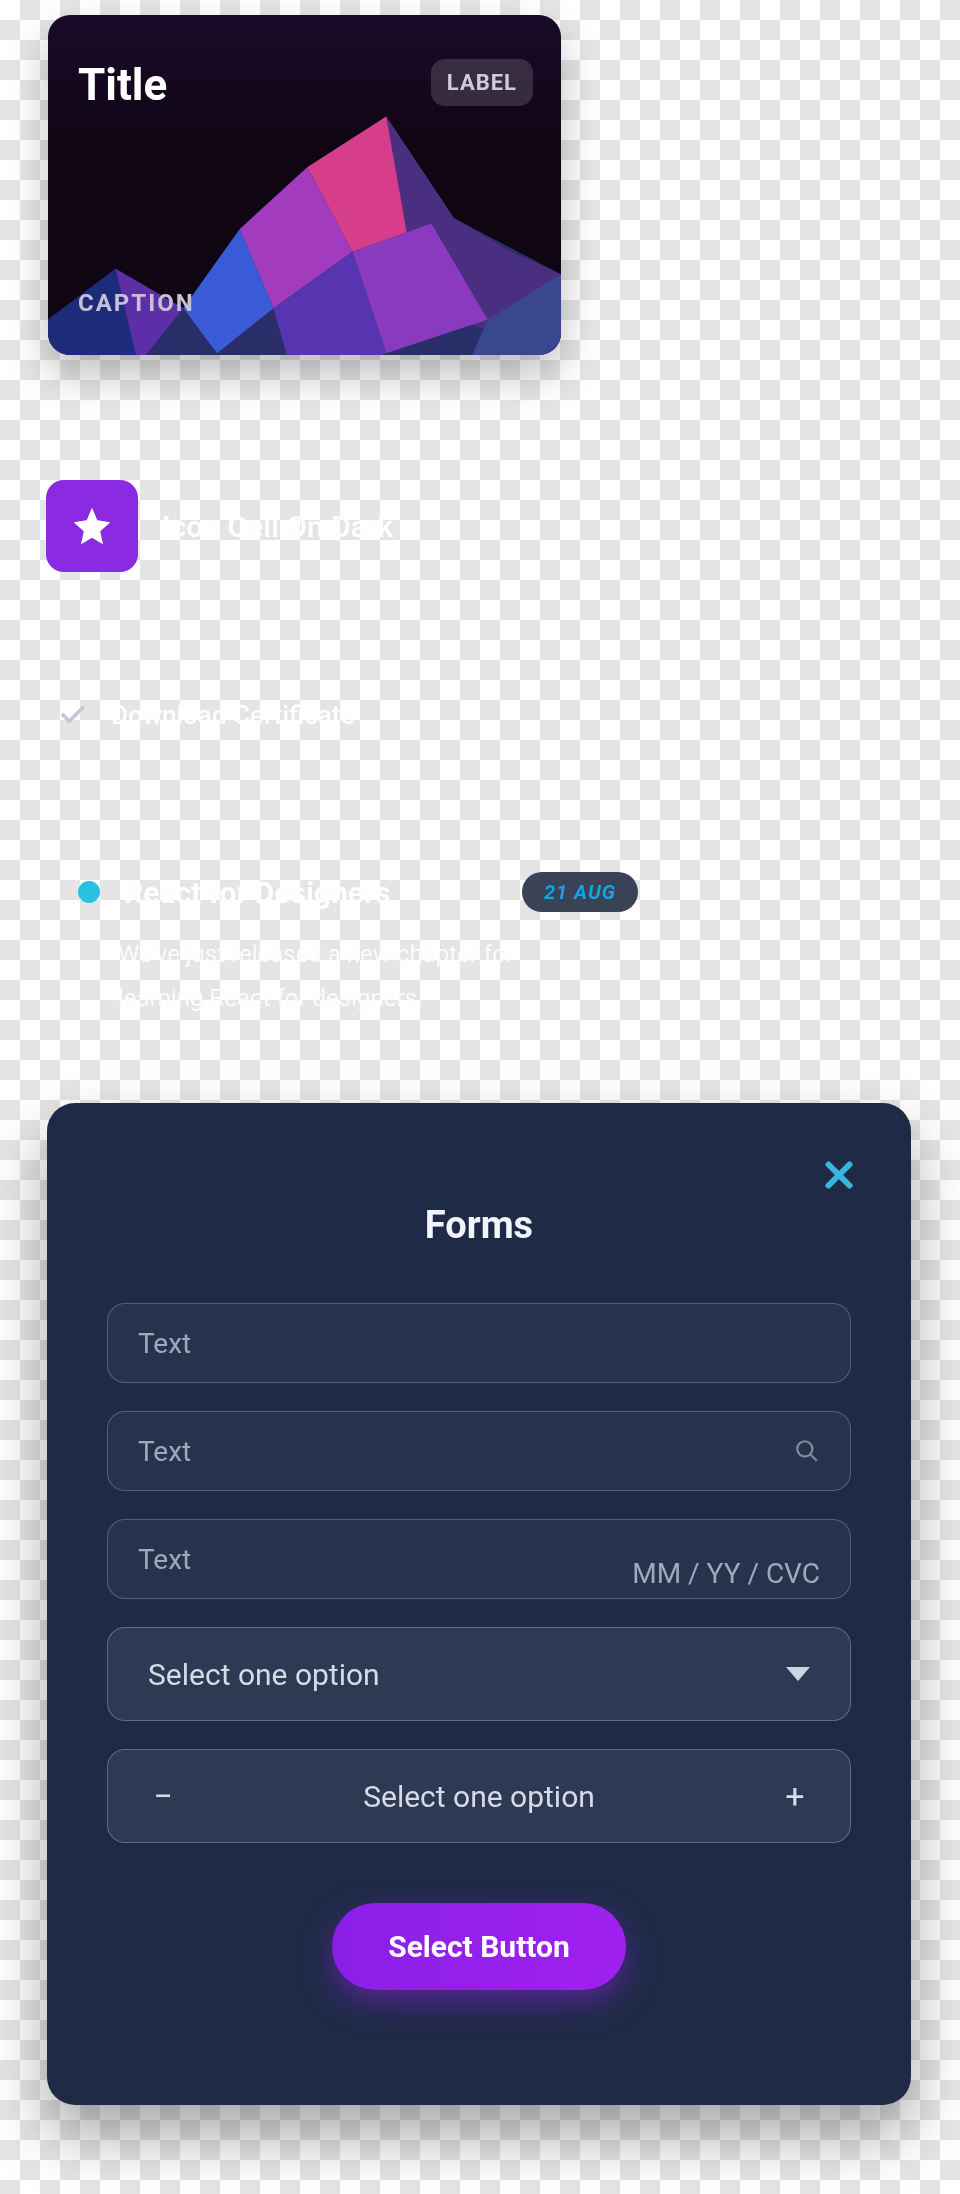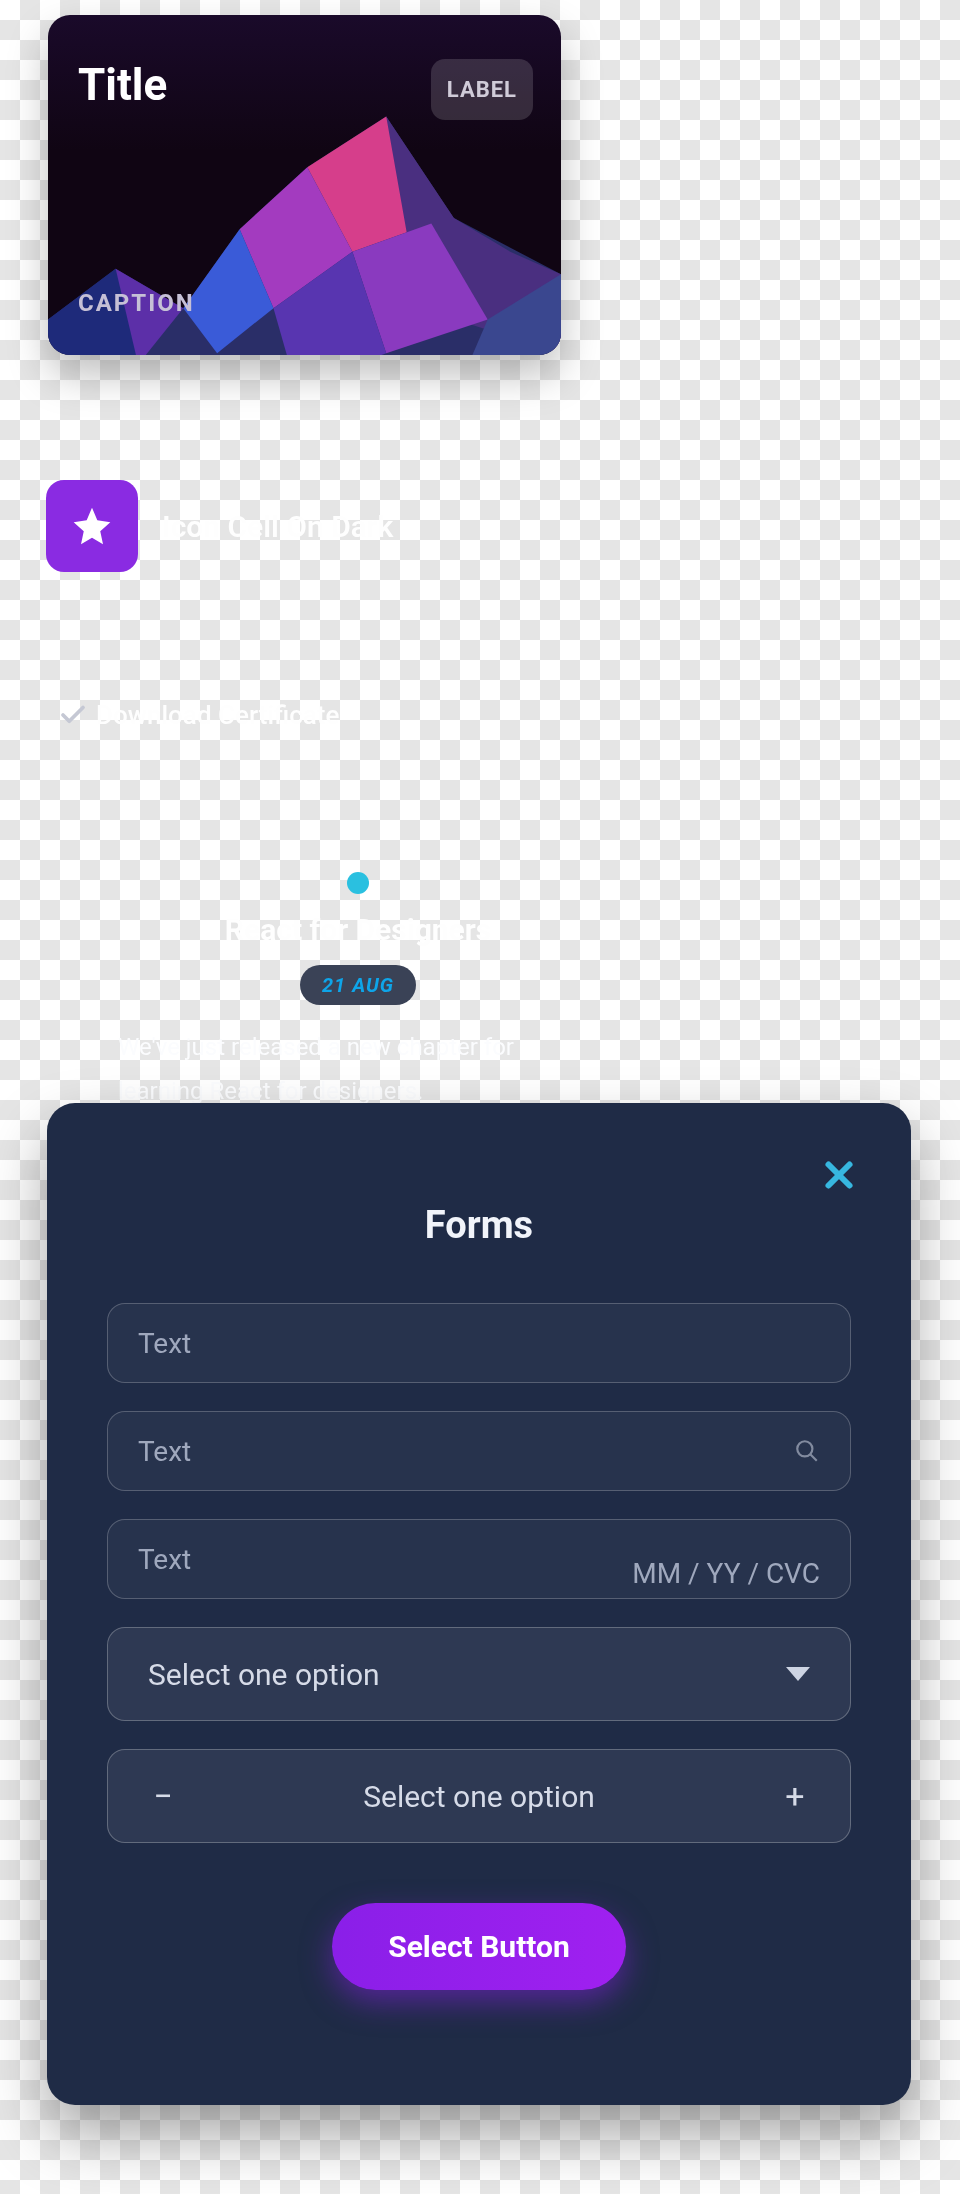--- a/index.html
+++ b/index.html
@@ -42,21 +42,21 @@
   }
   .card-label {
     position: absolute;
     top: 44px;
     right: 28px;
     background: rgba(255,255,255,0.15);
     color: #d0cbd8;
     font-size: 22px;
     font-weight: 700;
     letter-spacing: 1px;
-    padding: 18px 16px;
+    padding: 11px 16px;
     border-radius: 14px;
   }
   .card-caption {
     position: absolute;
     bottom: 38px;
     left: 30px;
     color: #c6c0d6;
     font-size: 24px;
     font-weight: 700;
     letter-spacing: 2px;
@@ -86,41 +86,40 @@
     font-weight: 600;
   }
 
   
   .download-row {
     position: absolute;
     left: 58px;
     top: 700px;
     display: flex;
     align-items: center;
-    gap: 8px;
+    gap: 23px;
   }
   .download-check { color: #fff; }
   .download-label {
     font-size: 26px;
     color: #fefefe;
     font-weight: 500;
   }
 
   
   .react-block {
     position: absolute;
     left: 78px;
     top: 872px;
     width: 560px;
   }
   .react-row {
     display: flex;
     align-items: center;
-    gap: 18px;
-    flex-direction: column;
+    gap: 24px;
   }
   .dot {
     width: 22px;
     height: 22px;
     border-radius: 50%;
     background: #2ac0e0;
     flex-shrink: 0;
   }
   .react-title {
     font-size: 30px;

